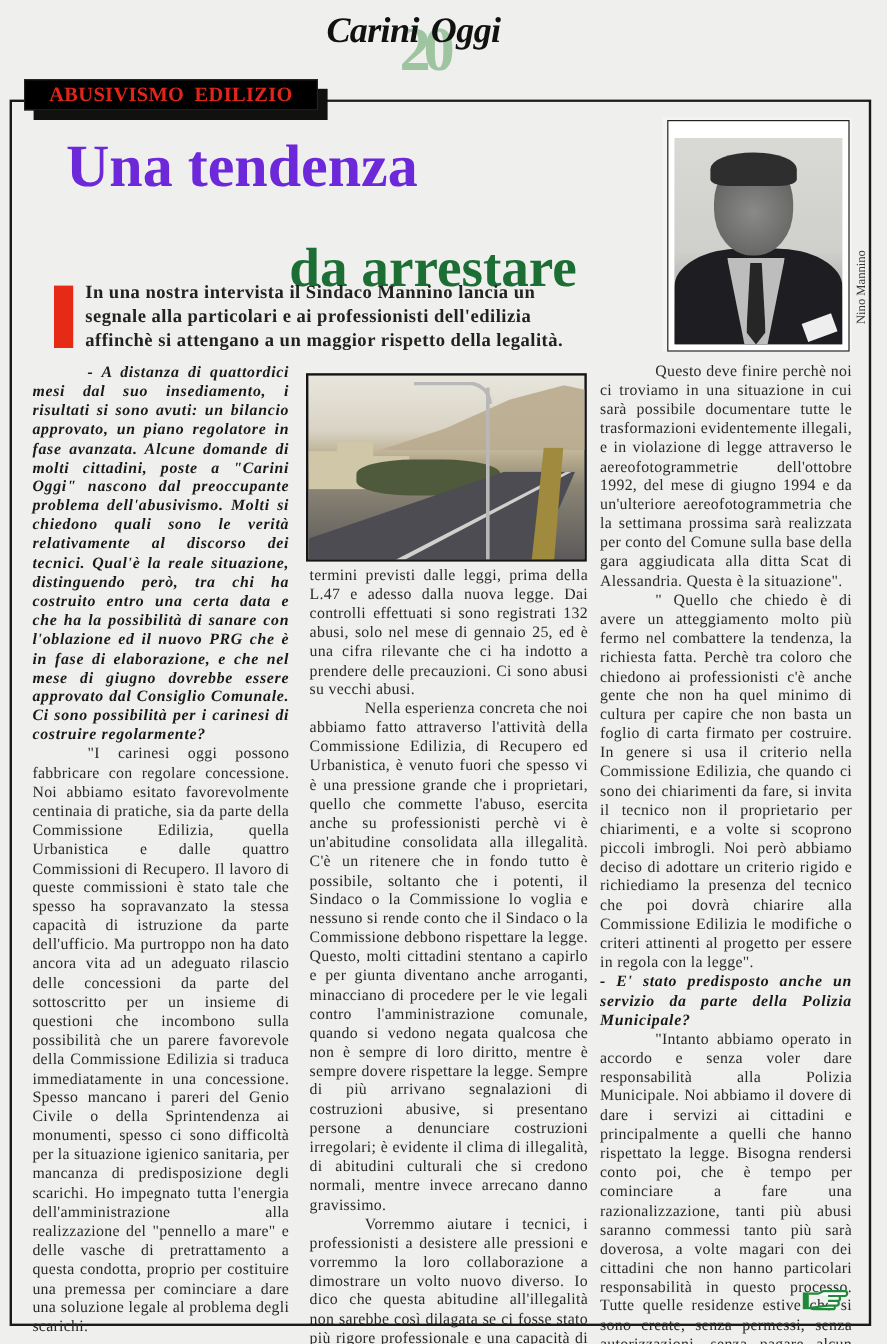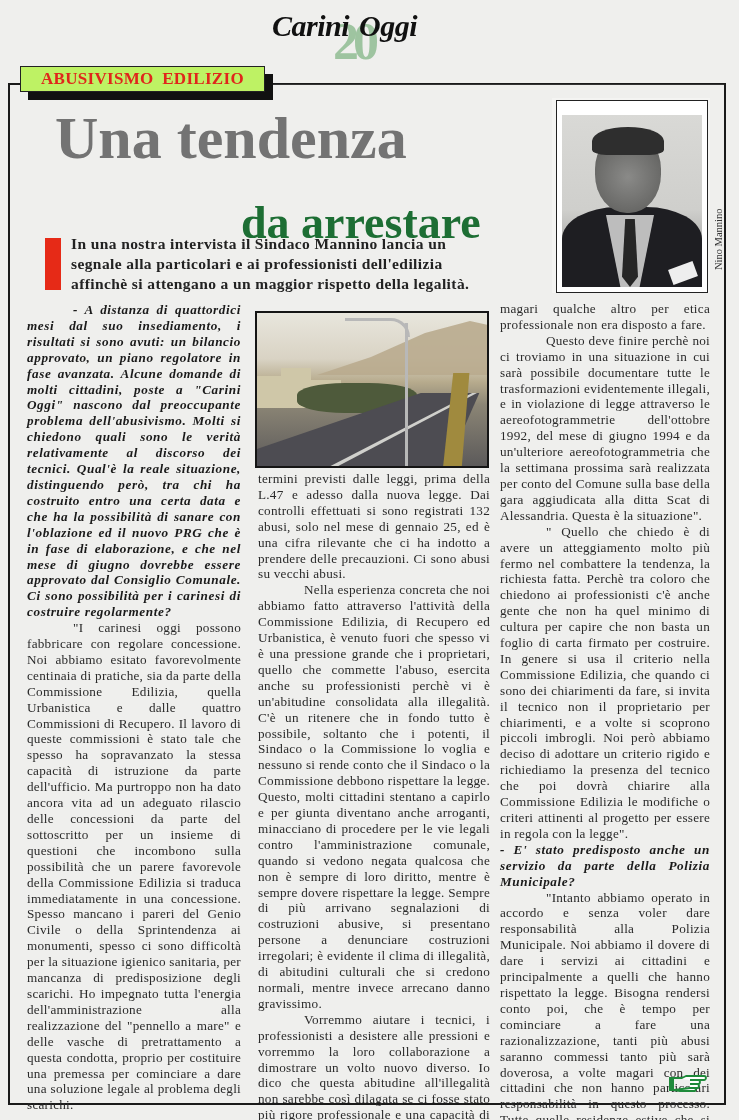--- a/index.html
+++ b/index.html
@@ -25,28 +25,28 @@
     border:2px solid #1a1a1a; box-sizing:border-box;
   }
   .inner-frame {
     position:absolute; left:30px; top:84px; width:694px; height:0;
     border-top:1.5px solid #333;
   }
   .section-label-shadow {
     position:absolute; left:28px; top:74px; width:245px; height:26px; background:#111;
   }
   .section-label {
-    position:absolute; left:20px; top:66px; width:245px; height:26px; background:#bef264;
+    position:absolute; left:20px; top:66px; width:245px; height:26px; background:#000000;
     border:1.5px solid #222; box-sizing:border-box;
     color:#e0261b; font-weight:bold; font-size:17px; line-height:23px; text-align:center;
     letter-spacing:0.3px; word-spacing:4px;
   }
   .headline-1 {
-    position:absolute; left:55px; top:113px; font-weight:bold; color:#737373;
-    font-size:60px; line-height:50px; white-space:nowrap;
+    position:absolute; left:55px; top:113px; font-weight:bold; color:#6d28d9;
+    font-size:50px; line-height:50px; white-space:nowrap;
   }
   .headline-2 {
     position:absolute; left:241px; top:170px; font-weight:bold; color:#1d6e34;
     font-size:46px; line-height:50px; white-space:nowrap;margin-top:28px;
   }
   .red-bar {
     position:absolute; left:45px; top:238px; width:16px; height:52px; background:#e62a17;
   }
   .lead {
     position:absolute; left:71px; top:234px; width:450px; font-weight:bold;
@@ -202,21 +202,20 @@
 
 </div>
 
 <div class="col col-2">
   <p class="noind">termini previsti dalle leggi, prima della L.47 e adesso dalla nuova legge. Dai controlli effettuati si sono registrati 132 abusi, solo nel mese di gennaio 25, ed è una cifra rilevante che ci ha indotto a prendere delle precauzioni. Ci sono abusi su vecchi abusi.</p>
   <p>Nella esperienza concreta che noi abbiamo fatto attraverso l'attività della Commissione Edilizia, di Recupero ed Urbanistica, è venuto fuori che spesso vi è una pressione grande che i proprietari, quello che commette l'abuso, esercita anche su professionisti perchè vi è un'abitudine consolidata alla illegalità. C'è un ritenere che in fondo tutto è possibile, soltanto che i potenti, il Sindaco o la Commissione lo voglia e nessuno si rende conto che il Sindaco o la Commissione debbono rispettare la legge. Questo, molti cittadini stentano a capirlo e per giunta diventano anche arroganti, minacciano di procedere per le vie legali contro l'amministrazione comunale, quando si vedono negata qualcosa che non è sempre di loro diritto, mentre è sempre dovere rispettare la legge. Sempre di più arrivano segnalazioni di costruzioni abusive, si presentano persone a denunciare costruzioni irregolari; è evidente il clima di illegalità, di abitudini culturali che si credono normali, mentre invece arrecano danno gravissimo.</p>
   <p>Vorremmo aiutare i tecnici, i professionisti a desistere alle pressioni e vorremmo la loro collaborazione a dimostrare un volto nuovo diverso. Io dico che questa abitudine all'illegalità non sarebbe così dilagata se ci fosse stato più rigore professionale e una capacità di resistere anche alle occasioni di guadagno. Certo tutti devono vivere,  ma c'era sempre qualcuno disposto a fare quello che</p>
 </div>
 
 <div class="col col-3">
-  <p class="noind">magari qualche altro per etica professionale non era disposto a fare.</p>
   <p>Questo deve finire perchè noi ci troviamo in una situazione in cui sarà possibile documentare tutte le trasformazioni evidentemente illegali, e in violazione di legge attraverso le aereofotogrammetrie dell'ottobre 1992, del mese di  giugno 1994 e da un'ulteriore aereofotogrammetria che la settimana prossima sarà realizzata per conto del Comune sulla base della gara aggiudicata alla ditta Scat di Alessandria. Questa è la situazione".</p>
   <p>" Quello che chiedo è di avere un atteggiamento molto più fermo nel combattere la tendenza, la richiesta fatta. Perchè tra coloro che chiedono ai professionisti c'è anche  gente che non ha quel minimo di cultura per capire che non basta un foglio di carta firmato per costruire. In genere si usa il criterio nella Commissione Edilizia,  che quando ci sono dei chiarimenti da fare, si invita il tecnico non il proprietario per chiarimenti, e a volte si scoprono piccoli imbrogli. Noi però abbiamo deciso di adottare un criterio rigido e richiediamo la presenza del tecnico che poi dovrà chiarire alla Commissione Edilizia le modifiche o criteri attinenti al progetto per essere in regola con la legge".</p>
   <p class="q">-  E' stato predisposto anche un servizio da parte della Polizia Municipale?</p>
   <p>"Intanto abbiamo operato in accordo e senza voler dare responsabilità alla Polizia Municipale. Noi abbiamo il dovere di dare i servizi ai cittadini e principalmente a quelli che hanno rispettato la legge. Bisogna rendersi conto poi,  che è tempo per cominciare a fare una razionalizzazione, tanti più abusi saranno commessi tanto più sarà doverosa, a volte magari con dei cittadini che non hanno particolari responsabilità in questo processo. Tutte quelle residenze estive che si sono create, senza permessi, senza autorizzazioni, senza pagare alcun contributo all'amministrazione comuna-</p>
 </div>
 
 <svg class="pointer-icon" viewBox="0 0 40 20">
   <rect x="1" y="3" width="5" height="14" fill="#1e8a3a"></rect>
   <path d="M6 4 H14 L18 2 H36 a2 2 0 0 1 0 4 H22 M22 6 H30 a2 2 0 0 1 0 4 H22 M22 10 H29 a2 2 0 0 1 0 4 H22 M22 14 H27 a2 2 0 0 1 0 3 H12 L6 16 Z" fill="#fff" stroke="#1e8a3a" stroke-width="1.8" stroke-linejoin="round"></path>
 </svg>

